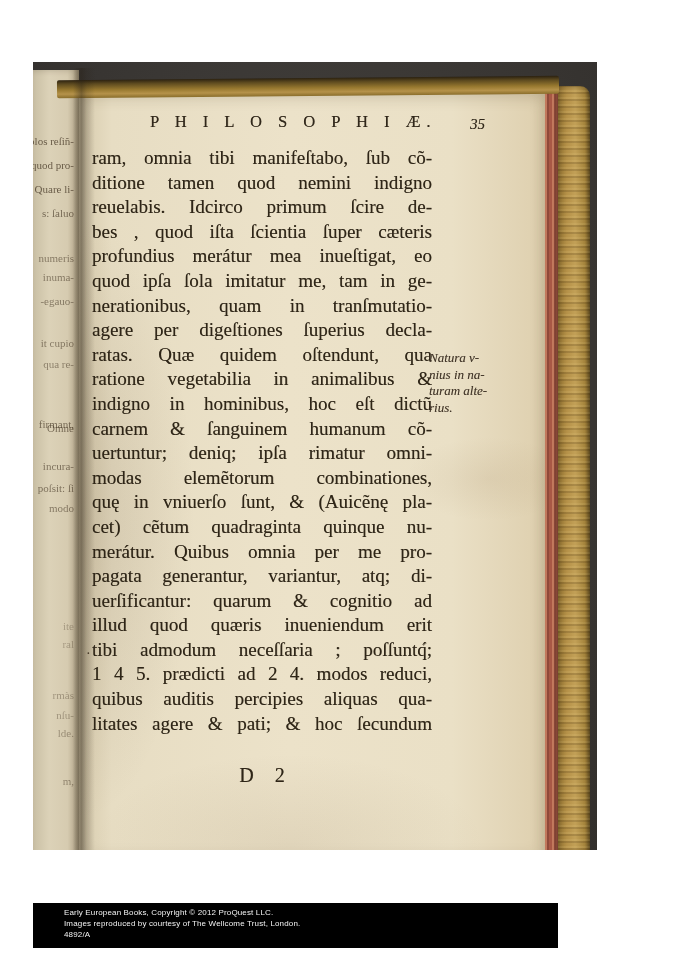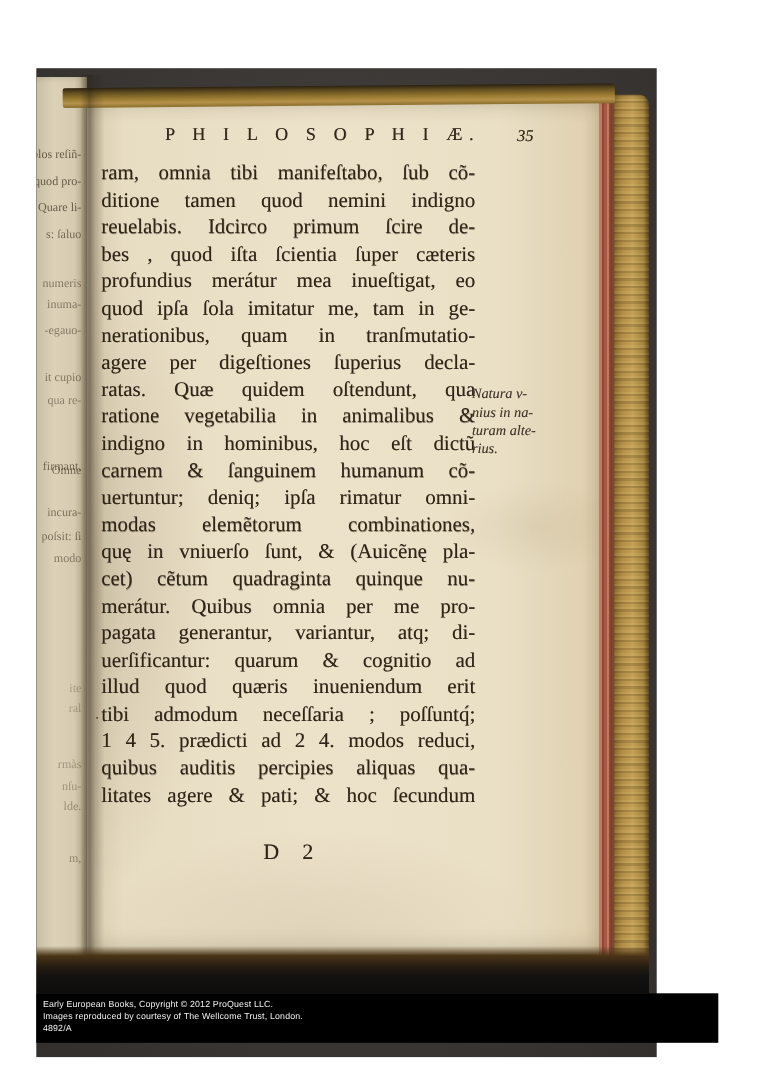--- a/index.html
+++ b/index.html
@@ -2,21 +2,21 @@
 <html><head>
 <meta charset="utf-8">
 <style>
   html,body{margin:0;padding:0;}
   body{
     width:690px;height:976px;background:#ffffff;position:relative;overflow:hidden;
     font-family:"Liberation Serif","DejaVu Serif",serif;
   }
   
   .photo{
-    position:absolute;left:33px;top:62px;width:564px;height:899px;overflow:hidden;
+    position:absolute;left:33px;top:62px;width:564px;height:788px;overflow:hidden;
     background:radial-gradient(ellipse at 50% 40%, #45423e 0%, #3b3835 55%, #322f2c 100%);
   }
   
   .gold-top{
     position:absolute;left:24px;top:16px;width:502px;height:18px;z-index:4;
     transform:rotate(-0.5deg);
     background:linear-gradient(180deg,#2b2110 0%,#5d4a1f 22%,#97782f 55%,#b5924a 78%,#8a6e2c 100%);
     border-radius:2px;
   }
   
@@ -100,22 +100,23 @@
   .page-mark{
     position:absolute;left:7px;top:556px;font-size:14px;color:#4a3d2c;
   }
   
   .fragment{
     position:absolute;right:5px;white-space:nowrap;
     font-size:11px;color:#4c3e2c;line-height:12px;
   }
   
   .credit-band{
-    position:absolute;left:33px;top:903px;width:620px;height:45px;background:#000000;
+    position:absolute;left:33px;top:903px;width:500px;height:45px;background:#000000;
     font-family:"Liberation Sans","DejaVu Sans",sans-serif;
+    padding-left:25px;
   }
   #credit-lines{padding:5px 0 0 6px;}
   .credit-line{
     font-size:8px;line-height:10.8px;color:#f2f2f2;letter-spacing:.15px;
   }
 </style>
 </head>
 <body>
 
 <div class="photo">

